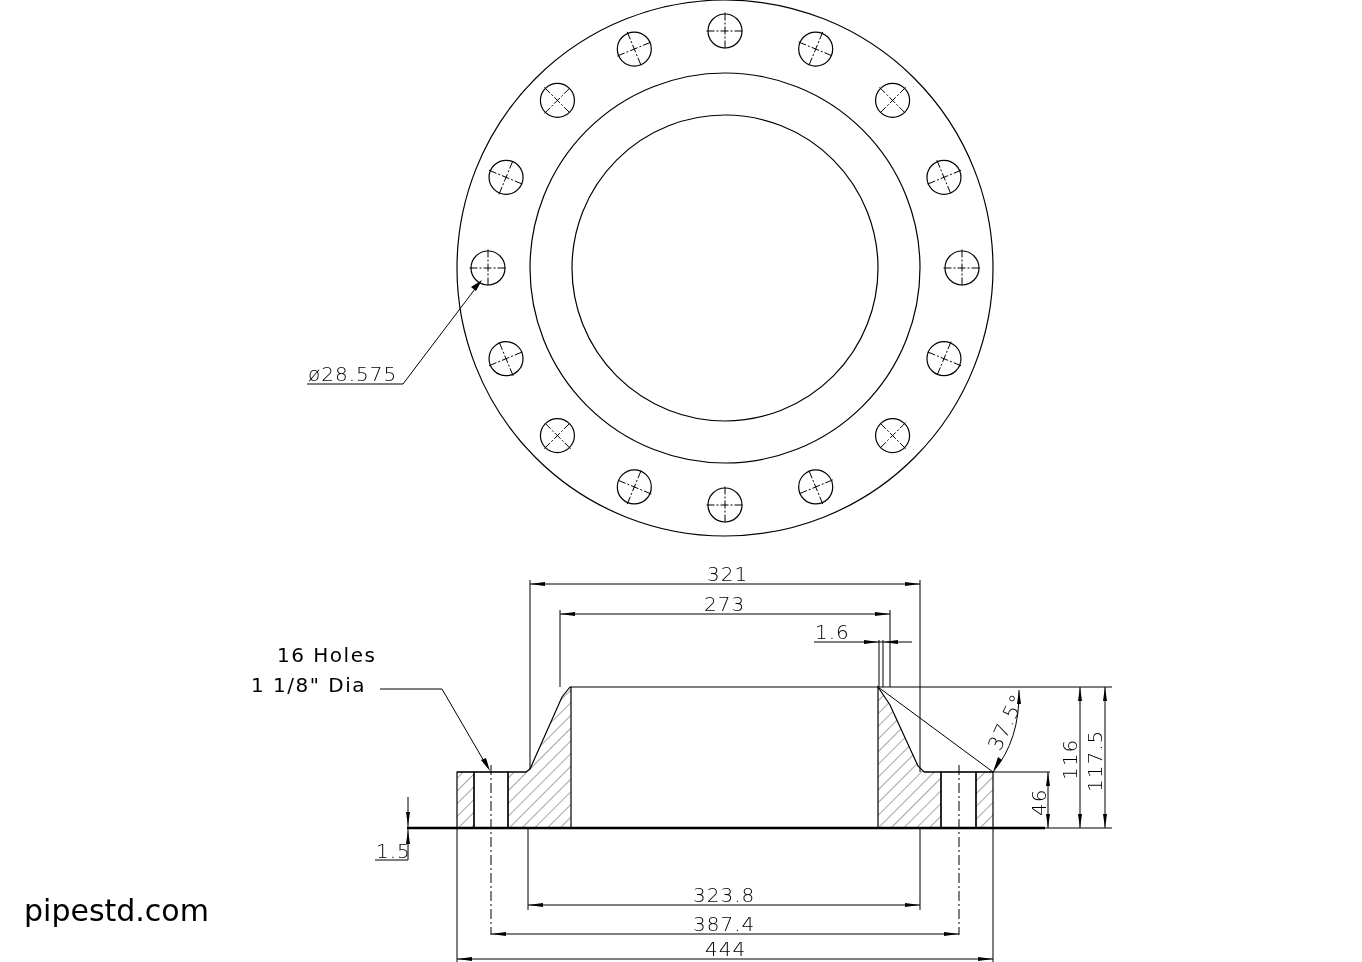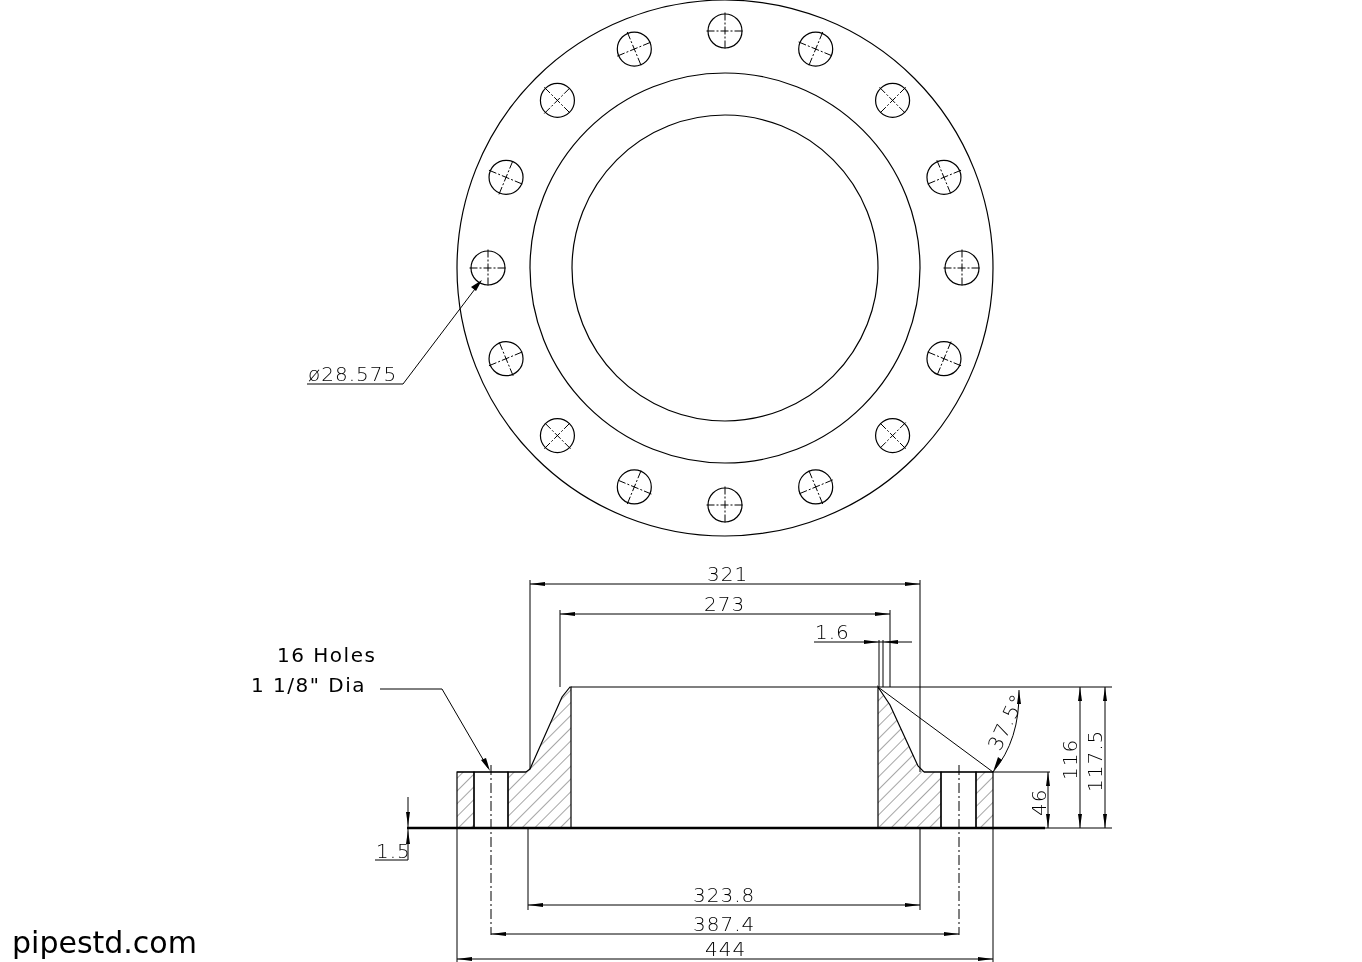--- a/index.html
+++ b/index.html
@@ -6,21 +6,21 @@
     body { width: 1362px; height: 962px; position: relative; overflow: hidden; }
     #drawing { position: absolute; left: 0; top: 0; width: 1362px; height: 962px; }
     .ln { stroke: #000; stroke-width: 1.2; fill: none; }
     .thick { stroke: #000; stroke-width: 2.6; fill: none; }
     .thin { stroke: #000; stroke-width: 1; fill: none; }
     .center { stroke: #000; stroke-width: 1; fill: none; stroke-dasharray: 10 3 2 3; }
     .dimtxt { font-family: "DejaVu Sans", sans-serif; font-size: 20px; fill: #000; font-weight: 200; letter-spacing: 1px; }
     .note { font-family: "DejaVu Sans", sans-serif; font-size: 20px; fill: #000; letter-spacing: 1.5px; }
     .hatchfill { fill: url(#hatch); stroke: #000; stroke-width: 1.2; }
     .arrow { fill: #000; }
-    #watermark { position: absolute; left: 12px; top: 893px; font-family: "DejaVu Sans", sans-serif; font-size: 30px; color: #000; margin-top: 32px; }
+    #watermark { position: absolute; left: 24px; top: 893px; font-family: "DejaVu Sans", sans-serif; font-size: 30px; color: #000; }
   </style>
 </head>
 <body>
 
 <svg id="drawing" viewBox="0 0 1362 962" xmlns="http://www.w3.org/2000/svg">
   <defs>
     <pattern id="hatch" patternUnits="userSpaceOnUse" width="9" height="9" patternTransform="rotate(45)">
       <line x1="0" y1="0" x2="0" y2="9" stroke="#000" stroke-width="0.7"></line>
     </pattern>
   </defs>

